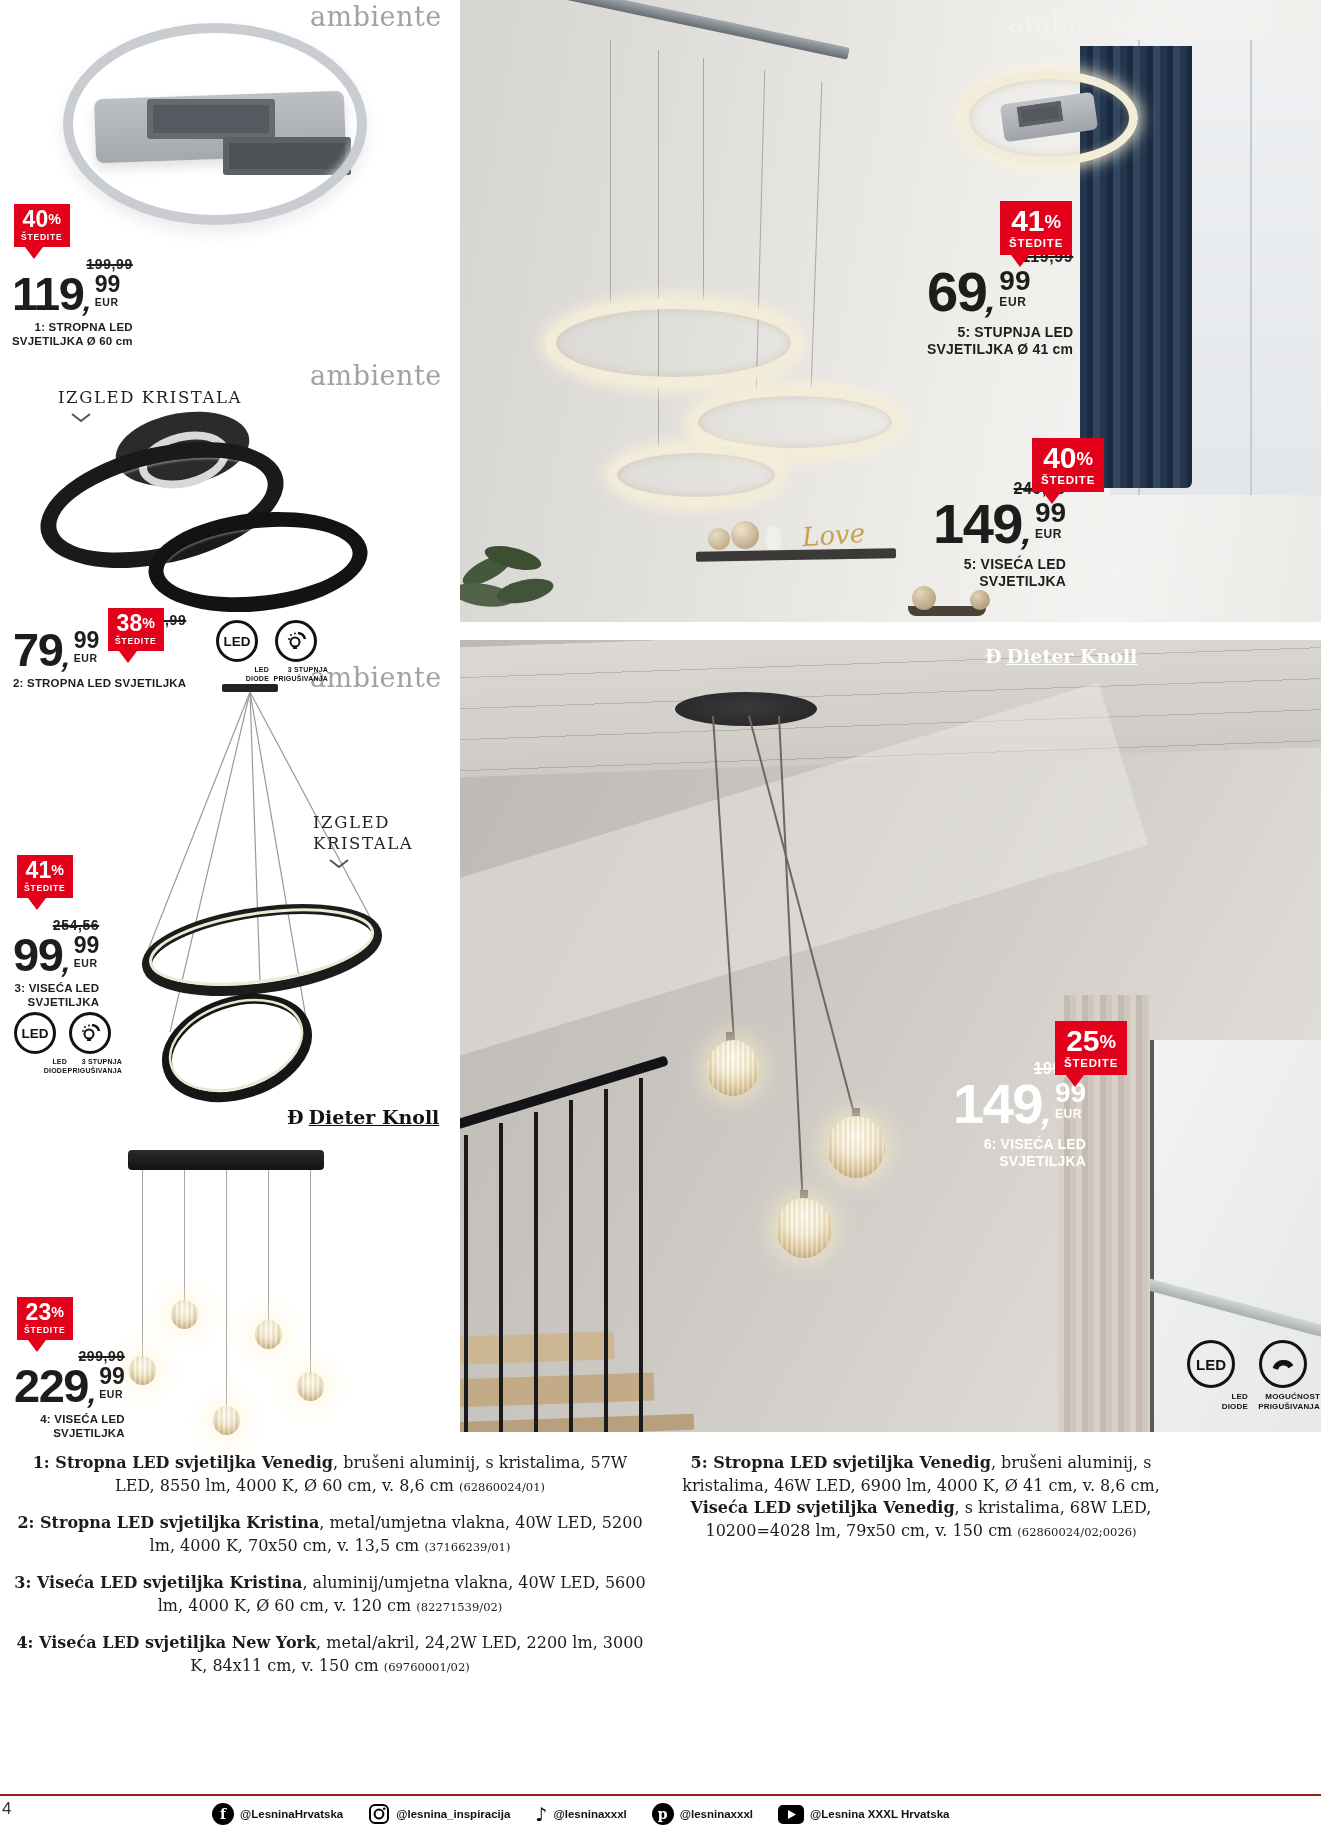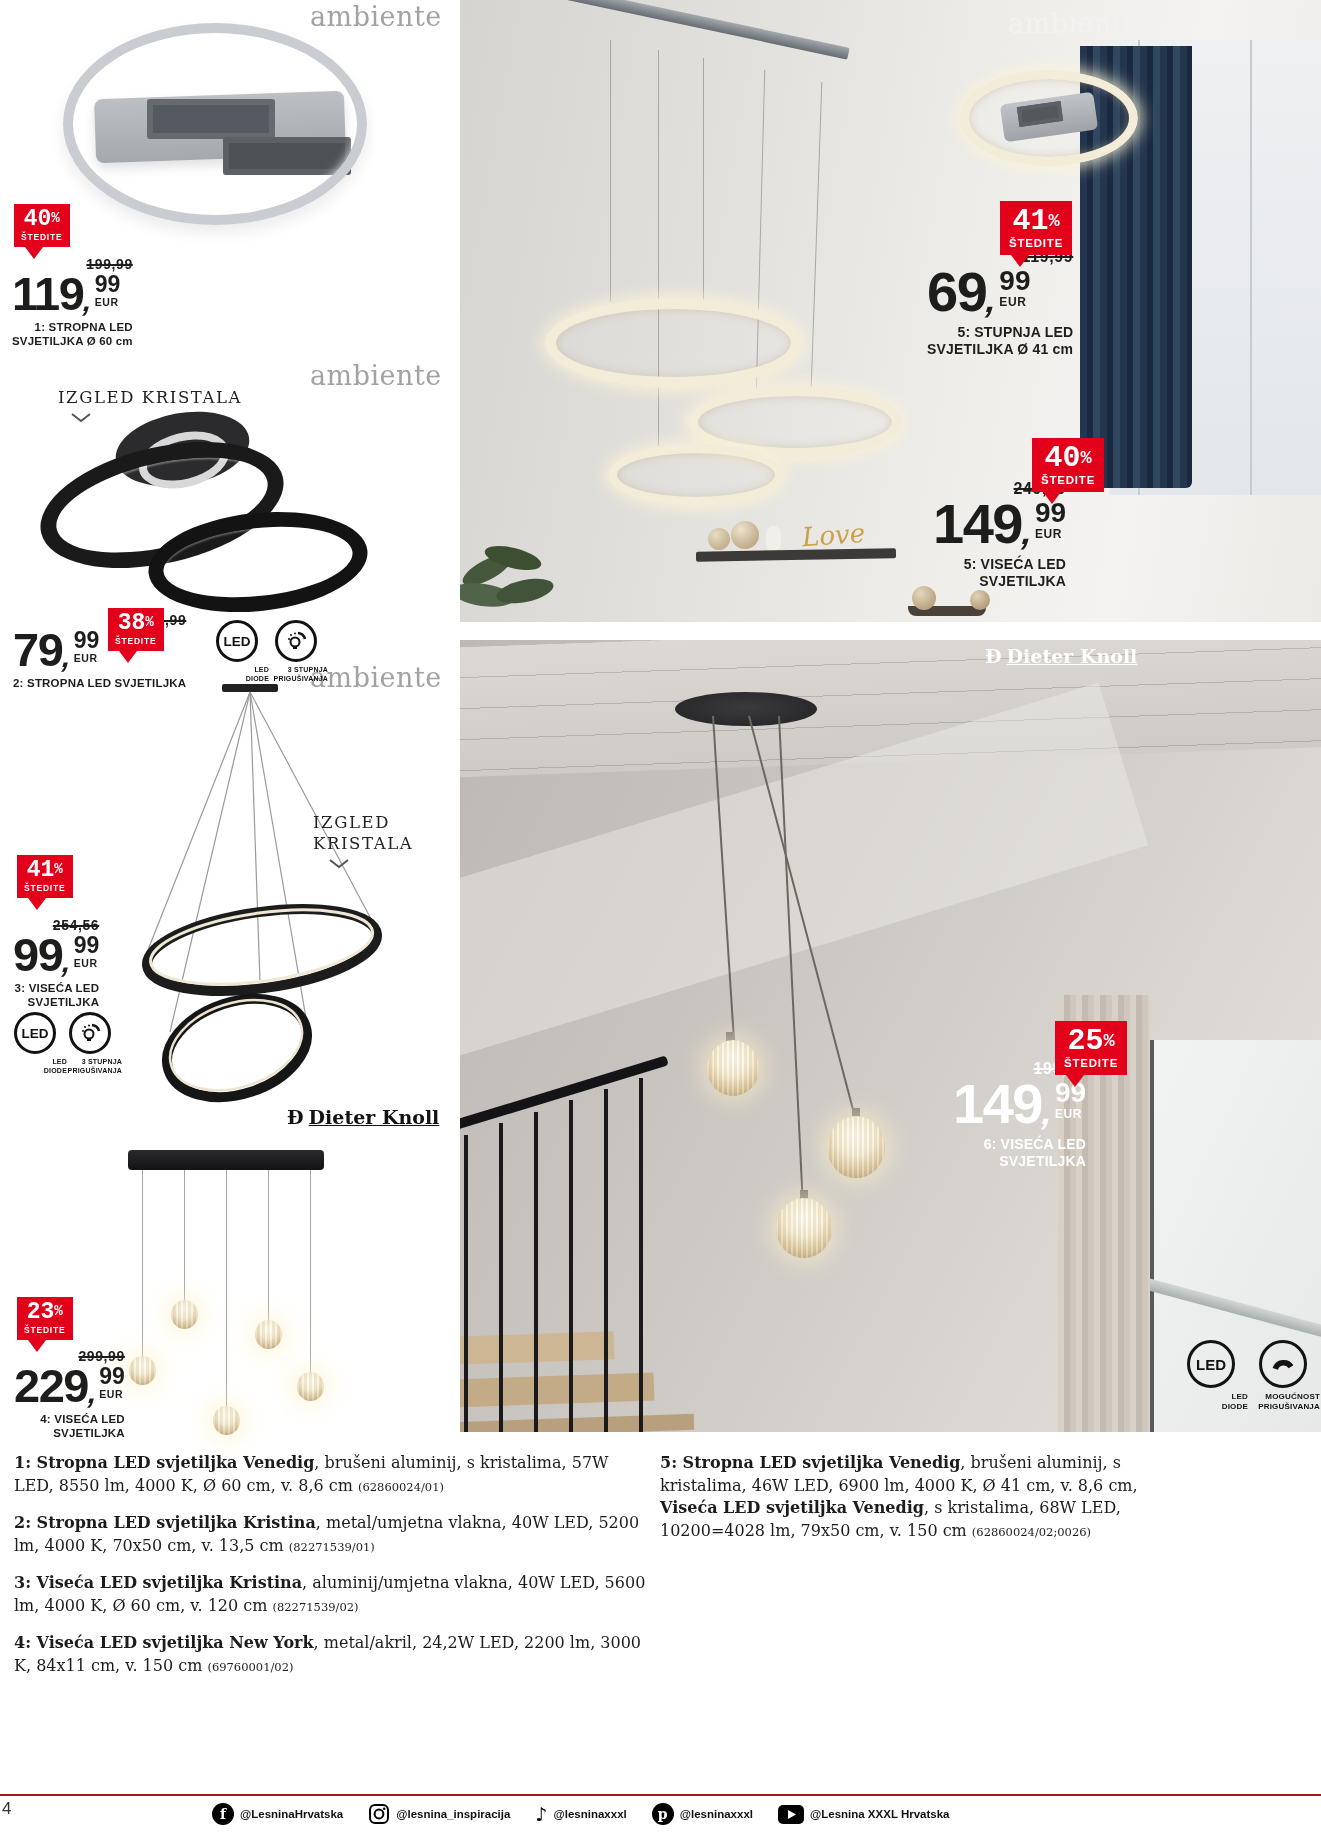--- a/index.html
+++ b/index.html
@@ -15,21 +15,21 @@
   .dieter .dk-name{text-decoration:underline;margin-left:5px;}
   .dieter.white{color:#fff;}
 
   
   .izgled{position:absolute;font-family:"DejaVu Serif",serif;font-size:16.5px;letter-spacing:1.6px;color:#222;line-height:21px;}
   .chev{position:absolute;}
 
   
   .badge{position:absolute;z-index:7;}
   .badge-box{background:var(--red);color:#fff;text-align:center;padding:4px 7px 5px;}
-  .badge .pct{display:block;font-weight:bold;line-height:1;font-family:Liberation Mono, monospace;}
+  .badge .pct{display:block;font-weight:bold;line-height:1;}
   .badge .sign{font-size:.62em;vertical-align:.18em;}
   .badge .save{display:block;font-weight:bold;letter-spacing:.8px;margin-top:1px;}
   .badge-tail{width:0;height:0;border-left:9px solid transparent;border-right:9px solid transparent;border-top:12px solid var(--red);margin-left:11px;}
   .badge-sm .pct{font-size:23px;} .badge-sm .save{font-size:8.5px;}
   .badge-lg .pct{font-size:30px;} .badge-lg .save{font-size:11.5px;}
   .badge-lg .badge-box{padding:5px 9px 6px;}
 
   
   .offer{position:absolute;z-index:6;color:#1d1d1b;text-align:right;}
   .offer .old{font-size:14px;font-weight:bold;letter-spacing:.6px;text-decoration:line-through;text-decoration-thickness:2px;}
@@ -71,21 +71,21 @@
   .ball{position:absolute;border-radius:50%;
     background:radial-gradient(circle at 50% 32%,#fffdf2 0%,#f8eed4 38%,#dcc79c 70%,#a8936d 100%);
     box-shadow:0 0 22px 7px rgba(255,240,200,.55);}
   .ball:after{content:"";position:absolute;inset:0;border-radius:50%;
     background:repeating-linear-gradient(90deg,rgba(255,255,255,.45) 0 2px,rgba(150,130,95,.25) 2px 5px);opacity:.5;}
   .ball-cap{position:absolute;background:#7a7672;}
 
   .baluster{position:absolute;width:4px;background:#1a1a1c;}
 
   
-  .desc-col{position:absolute;font-family:"DejaVu Serif",serif;font-size:16px;line-height:22.5px;color:#1c1c1c;}
+  .desc-col{position:absolute;font-family:"DejaVu Serif",serif;font-size:16px;line-height:22.5px;color:#1c1c1c;text-align:center;}
   .desc-col p{margin:0 0 14px 0;}
   .desc-col .code{font-size:11.5px;}
 
   
   .footer-line{position:absolute;left:0;top:1794px;width:1321px;height:2px;background:#9b1c13;}
   .page-num{position:absolute;left:2px;top:1799px;font-size:17px;color:#333;}
   .social-row{position:absolute;left:212px;top:1803px;display:flex;align-items:center;gap:25px;
     font-size:11.5px;font-weight:bold;color:#111;}
   .social-item{display:flex;align-items:center;gap:6px;}
   .s-circle{width:22px;height:22px;border-radius:50%;background:#000;color:#fff;display:flex;align-items:center;justify-content:center;
@@ -476,21 +476,21 @@
         </span>
     </div>
     <div class="p-label">
       <div>6: VISEĆA LED</div>
         <div>SVJETILJKA</div>
     </div>
   </div>
 
   <div class="desc-col" style="left:14px;top:1452px;width:632px;">
     <p><b>1: Stropna LED svjetiljka Venedig</b><span>, brušeni aluminij, s kristalima, 57W LED, 8550 lm, 4000 K, Ø 60 cm, v. 8,6 cm </span><span class="code">(62860024/01)</span></p>
-    <p><b>2: Stropna LED svjetiljka Kristina</b><span>, metal/umjetna vlakna, 40W LED, 5200 lm, 4000 K, 70x50 cm, v. 13,5 cm </span><span class="code">(82271539/01)</span></p>
+    <p><b>2: Stropna LED svjetiljka Kristina</b><span>, metal/umjetna vlakna, 40W LED, 5200 lm, 4000 K, 70x50 cm, v. 13,5 cm </span><span class="code">(37166239/01)</span></p>
     <p><b>3: Viseća LED svjetiljka Kristina</b><span>, aluminij/umjetna vlakna, 40W LED, 5600 lm, 4000 K, Ø 60 cm, v. 120 cm </span><span class="code">(82271539/02)</span></p>
     <p><b>4: Viseća LED svjetiljka New York</b><span>, metal/akril, 24,2W LED, 2200 lm, 3000 K, 84x11 cm, v. 150 cm </span><span class="code">(69760001/02)</span></p>
   </div>
   <div class="desc-col" style="left:660px;top:1452px;width:522px;">
     <p><b>5: Stropna LED svjetiljka Venedig</b><span>, brušeni aluminij, s kristalima, 46W LED, 6900 lm, 4000 K, Ø 41 cm, v. 8,6 cm, </span><b>Viseća LED svjetiljka Venedig</b><span>, s kristalima, 68W LED, 10200=4028 lm, 79x50 cm, v. 150 cm </span><span class="code">(62860024/02;0026)</span></p>
   </div>
 
   <div class="footer-line"></div>
   <div class="page-num">4</div>
 

